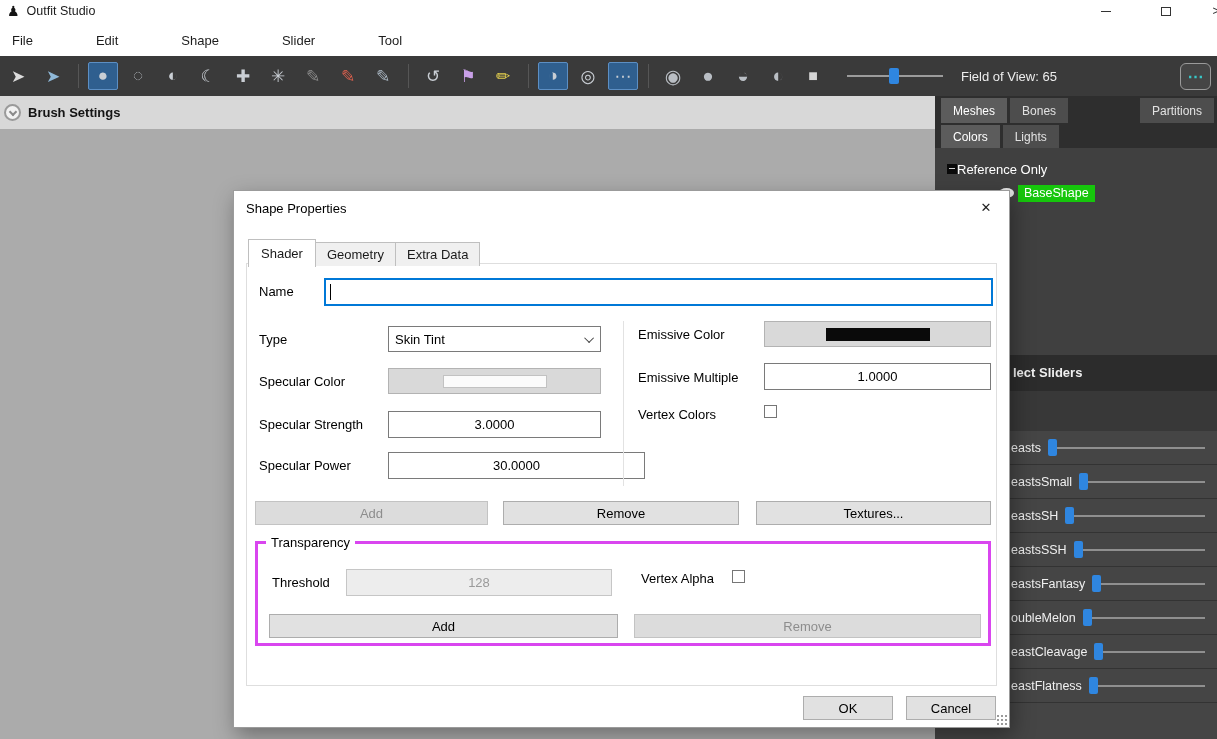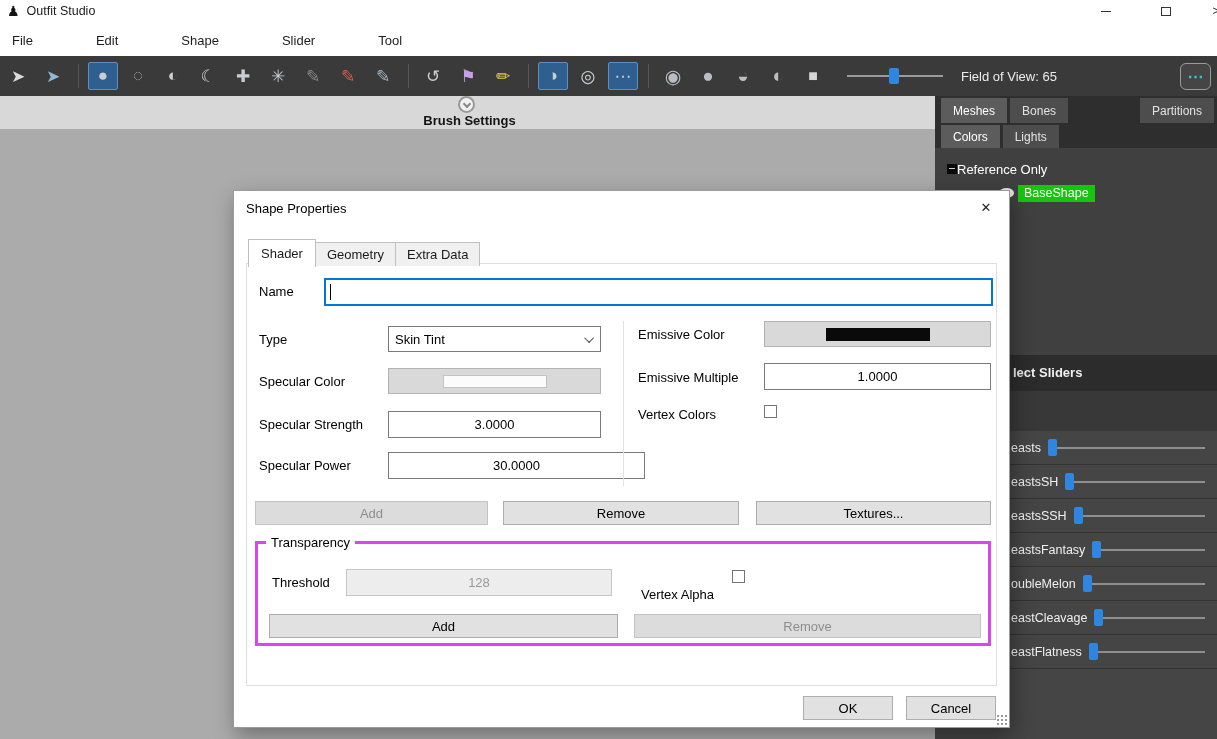--- a/index.html
+++ b/index.html
@@ -30,21 +30,21 @@
   .i12 { color:#c9a0e8; } .i13 { color:#e3cf4e; }
   .i17,.i18,.i19,.i20 { color:#b9bec4; font-size:19px; }
   .i21 { color:#d6d6d6; font-size:16px; }
   .fov-slider { position:relative; width:96px; height:20px; margin-left:14px; flex-shrink:0; }
   .fov-track { position:absolute; left:0; right:0; top:9px; height:2px; background:#9b9b9b; }
   .fov-thumb { position:absolute; left:42px; top:2px; width:10px; height:16px; background:#2f86e0; border-radius:2px; }
   .fov-label { color:#ededed; font-size:13px; margin-left:18px; white-space:nowrap; }
   .comment-btn { margin-left:auto; width:31px; height:27px; background:#454545; border:1px solid #9a9a9a; border-radius:6px; display:flex; align-items:center; justify-content:center; color:#38c7c7; font-size:16px; font-weight:bold; }
 
   
-  .brush-bar { position:absolute; top:96px; left:0; width:935px; height:33px; background:#d8d8d8; display:flex; align-items:center; padding-left:4px;flex-direction:column; }
+  .brush-bar { position:absolute; top:96px; left:0; width:935px; height:33px; background:#d8d8d8; display:flex; align-items:center; padding-left:4px; }
   .chev-circle { width:17px; height:17px; border:2px solid #9a9a9a; border-radius:50%; background:#f2f2f2; position:relative; margin-right:7px; flex-shrink:0; }
   .chev-circle i { position:absolute; left:4px; top:3px; width:6px; height:6px; border-left:2px solid #8a8a8a; border-bottom:2px solid #8a8a8a; transform:rotate(-45deg); }
   .brush-bar-label { font-size:13px; color:#141414; font-weight:700; }
   .canvas { position:absolute; top:129px; left:0; width:935px; bottom:0; background:#ababab; }
 
   
   .rpanel { position:absolute; top:96px; left:935px; right:0; bottom:0; background:#454545; overflow:hidden; }
   .rp-tabs { display:flex; background:#2e2e2e; padding:2px 3px 0 6px; gap:3px; height:27px; }
   .rp-tabs2 { height:25px; }
   .rp-tab { background:#4d4d4d; color:#e2e2e2; font-size:12px; padding:0 12px; display:flex; align-items:center; white-space:nowrap; }
@@ -188,20 +188,25 @@
     </div>
     <div class="sliders-header">lect Sliders</div>
     <div class="sliders-subrow"></div>
 
     <div class="srow">
       <span class="sname">easts</span>
       <span class="shandle"></span>
       <span class="strack"></span>
     </div>
     <div class="srow">
+      <span class="sname">eastsSmall</span>
+      <span class="shandle"></span>
+      <span class="strack"></span>
+    </div>
+    <div class="srow">
       <span class="sname">eastsSH</span>
       <span class="shandle"></span>
       <span class="strack"></span>
     </div>
     <div class="srow">
       <span class="sname">eastsSSH</span>
       <span class="shandle"></span>
       <span class="strack"></span>
     </div>
     <div class="srow">
@@ -284,21 +289,21 @@
     <div class="dbtn disabled" style="left:21px; top:310px; width:233px;">Add</div>
     <div class="dbtn" style="left:269px; top:310px; width:236px;">Remove</div>
     <div class="dbtn" style="left:522px; top:310px; width:235px;">Textures...</div>
 
     <div class="groupbox" style="left:21px; top:350px; width:736px; height:105px;">
       <span class="grouplabel">Transparency</span>
       <span class="dlabel" style="left:14px; top:31px;">Threshold</span>
       <div class="dinput disabled" style="left:88px; top:25px; width:266px; height:27px;">
         <span>128</span>
       </div>
-      <span class="dlabel" style="left:383px; top:27px;margin-top:16px;">Vertex Alpha</span>
+      <span class="dlabel" style="left:383px; top:27px;">Vertex Alpha</span>
       <span class="dcheck" style="left:474px; top:26px;"></span>
       <div class="dbtn" style="left:11px; top:70px; width:349px;">Add</div>
       <div class="dbtn disabled" style="left:376px; top:70px; width:347px;">Remove</div>
     </div>
 
     <div class="dbtn" style="left:569px; top:505px; width:90px;">OK</div>
     <div class="dbtn" style="left:672px; top:505px; width:90px;">Cancel</div>
     <span class="grip"></span>
   </div>
 

